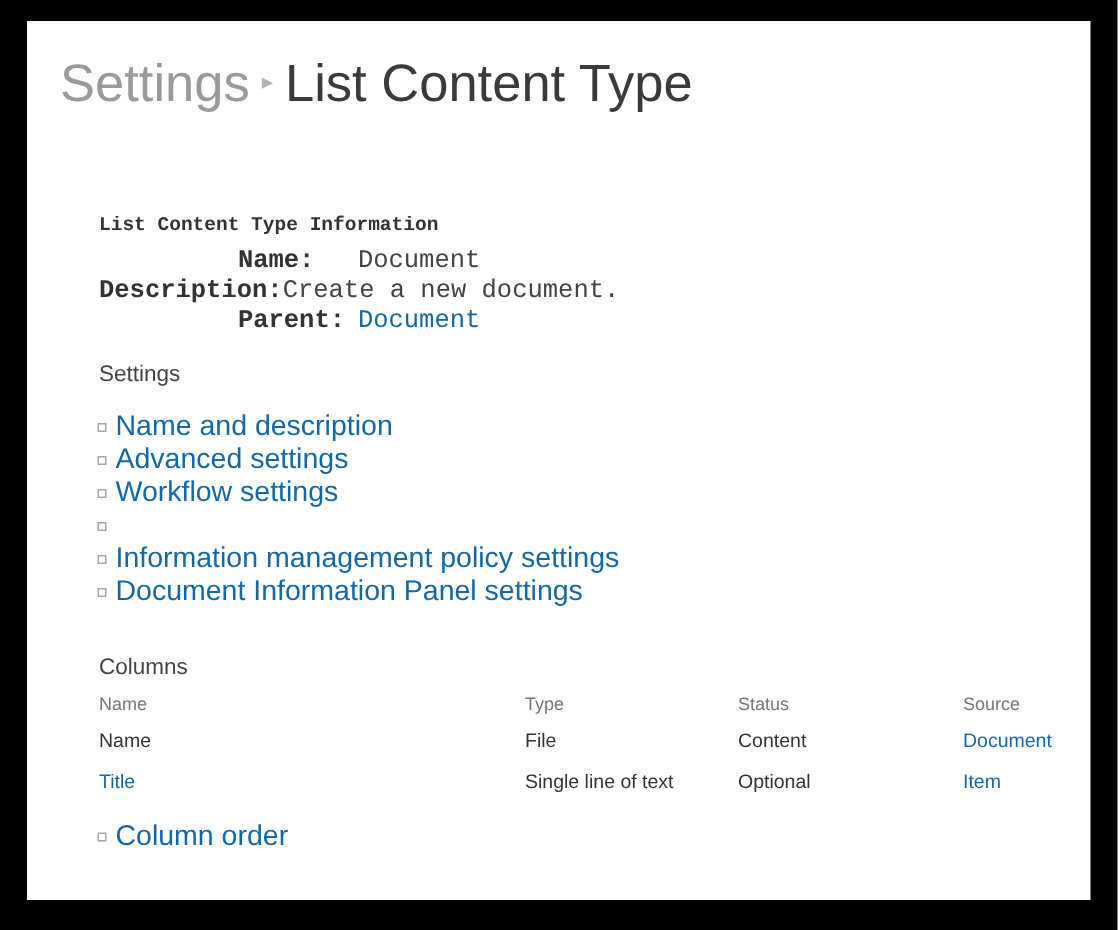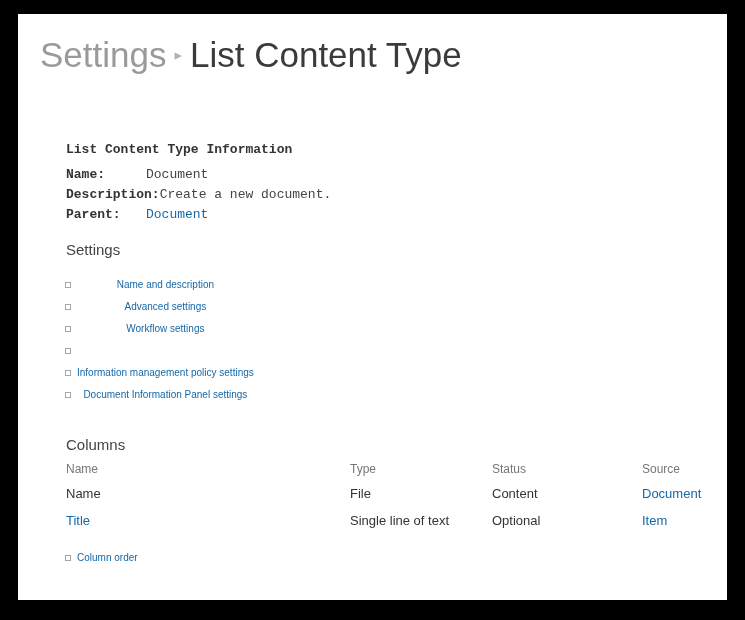--- a/index.html
+++ b/index.html
@@ -59,23 +59,24 @@
   }
   .info-heading {
     font-size: 13px;
     font-weight: bold;
     color: #333333;
     margin-bottom: 8px;
     white-space: nowrap;
   }
   .info-row {
     display: flex;
-    font-size: 13px;
+    font-size: 17px;
     line-height: 20px;
     white-space: nowrap;
+    justify-content: center;
   }
   .info-label {
     font-weight: bold;
     color: #333333;
     min-width: 80px;
   }
   .info-value {
     color: #444444;
   }
   .info-value.link {
@@ -104,23 +105,22 @@
     list-style: none;
   }
   #settings-links { top: 260px; }
   #column-links   { top: 533px; }
 
   .link-item {
     position: relative;
     padding-left: 12px;
     height: 22px;
     line-height: 22px;
-    font-size: 10px;
-    white-space: nowrap;
-    text-align: center;
+    font-size: 19px;
+    white-space: nowrap;
   }
   .bullet-box {
     position: absolute;
     left: 0;
     top: 8px;
     width: 4px;
     height: 4px;
     border: 1px solid #a6a6a6;
     background: #ffffff;
     box-sizing: content-box;

